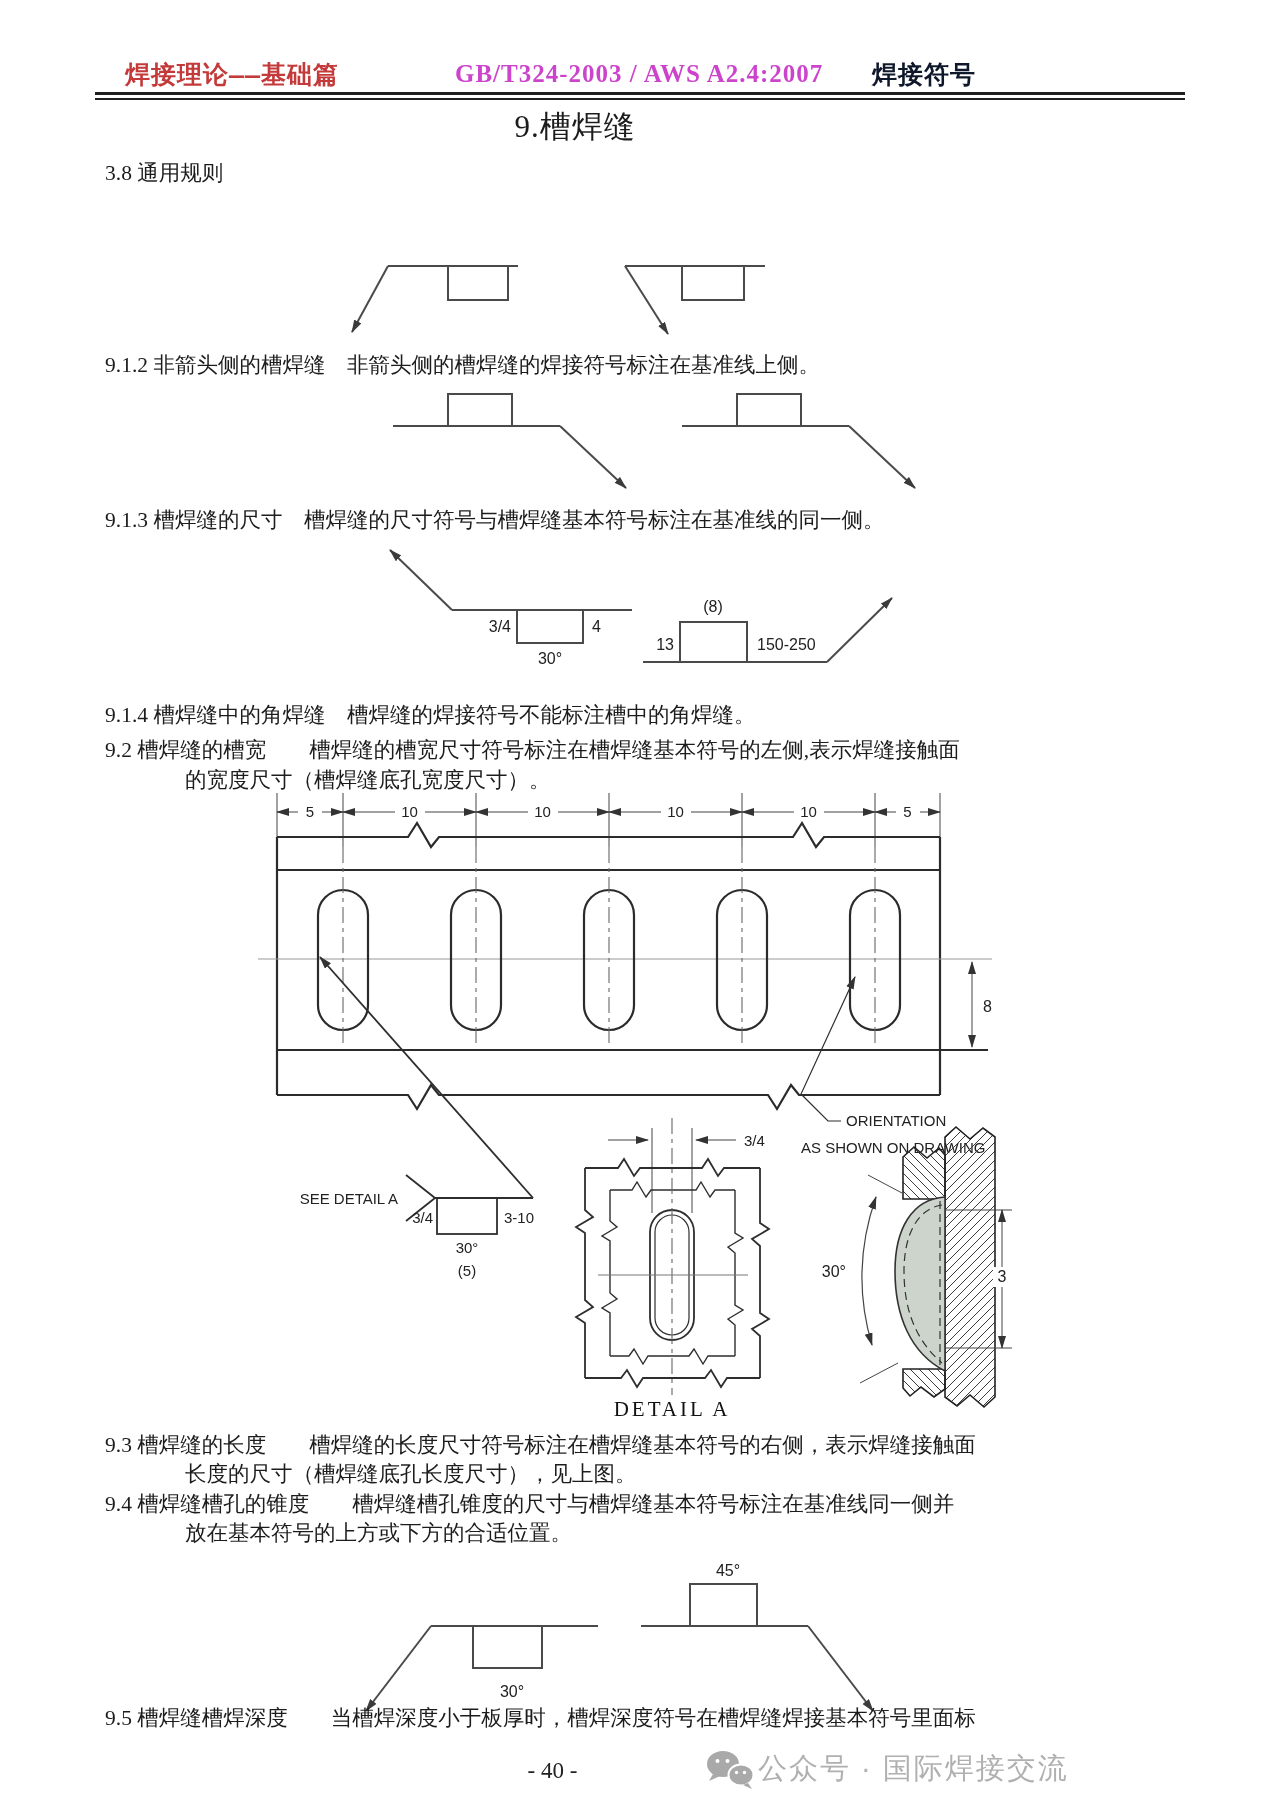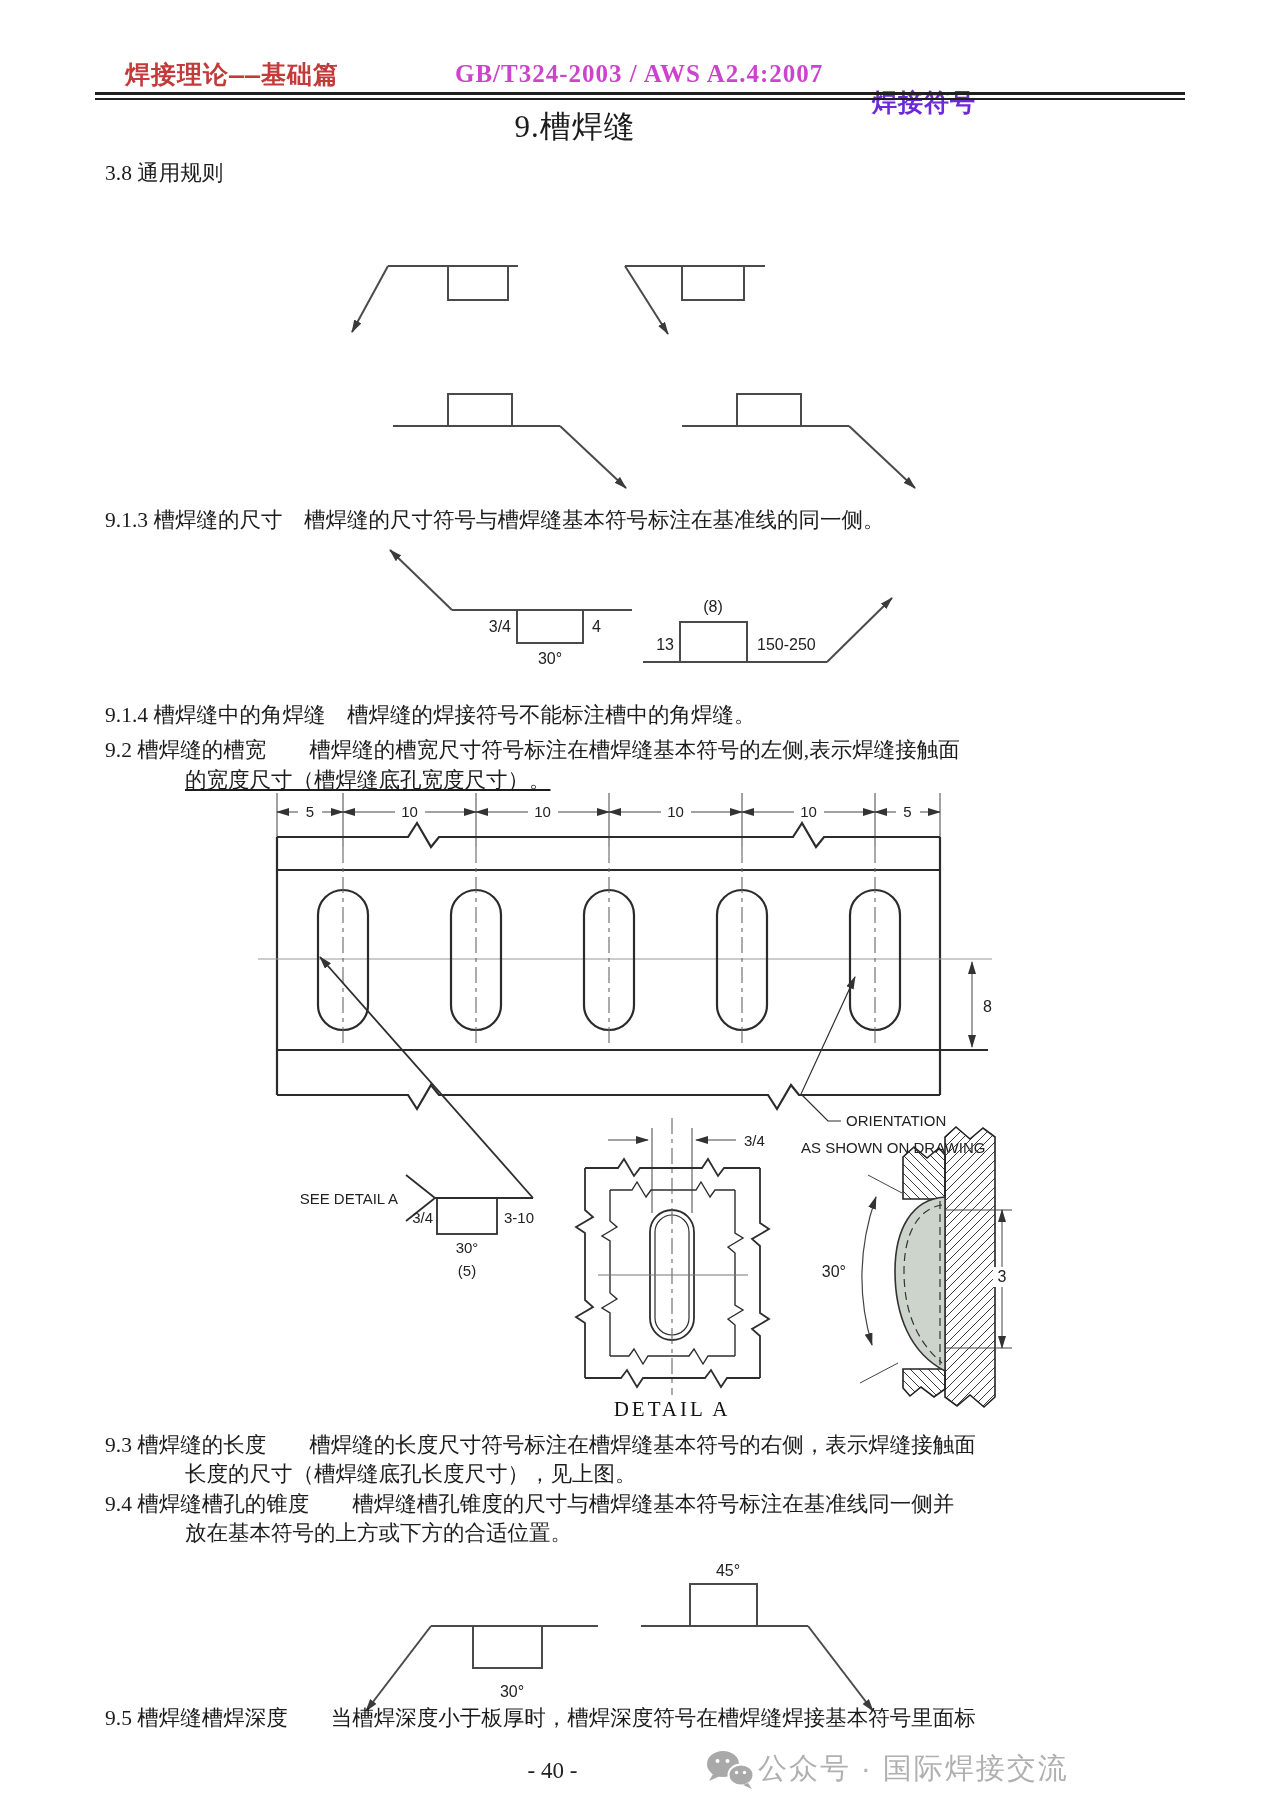--- a/index.html
+++ b/index.html
@@ -2,21 +2,21 @@
 <html><head>
 <meta charset="utf-8">
 <style>
   html,body{margin:0;padding:0;background:#ffffff;}
   #page{position:relative;width:1280px;height:1811px;background:#ffffff;overflow:hidden;
         font-family:"Liberation Serif", serif;color:#1c1c1c;}
   .abs{position:absolute;}
   .hdr{font-size:25px;font-weight:bold;letter-spacing:1px;font-family:Liberation Mono, monospace;}
   .hdr-left{color:#c43a3a;}
   .hdr-center{color:#cc44cc;font-family:"Liberation Serif",serif;}
-  .hdr-right{color:#6d28d9;margin-top:28px;}
+  .hdr-right{color:#0f172a;}
   .rule{border-top:3px solid #1f1f1f;border-bottom:2px solid #1f1f1f;height:3px;}
   .title{font-size:31px;letter-spacing:1px;text-align:center;}
   .para{font-size:21.5px;white-space:nowrap;}
   .caption-serif{font-size:21px;letter-spacing:3px;}
   .footer-page{font-size:23px;text-align:center;color:#222;}
   .wm{display:flex;align-items:center;gap:3px;color:#b0b0b0;}
   .wm-text{font-family:"Liberation Sans",sans-serif;font-size:29px;letter-spacing:2px;color:#b0b0b0;}
   svg{display:block;}
   .dln{stroke:#4a4a4a;stroke-width:2;fill:none;}
   .dlnB{stroke:#2b2b2b;stroke-width:2.2;fill:none;}
@@ -53,20 +53,21 @@
       <rect class="dln" x="218" y="10" width="60" height="34"></rect>
       <line class="dln" x1="158" y1="10" x2="122" y2="76" marker-end="url(#m1e)"></line>
     </g>
     <g>
       <line class="dln" x1="395" y1="10" x2="535" y2="10"></line>
       <rect class="dln" x="452" y="10" width="62" height="34"></rect>
       <line class="dln" x1="395" y1="10" x2="438" y2="78" marker-end="url(#m1e)"></line>
     </g>
   </svg>
 
+  <div class="abs para" style="left:105px;top:350px;">9.1.2 非箭头侧的槽焊缝　非箭头侧的槽焊缝的焊接符号标注在基准线上侧。</div>
 
   <svg class="abs" style="left:230px;top:392px;" width="700" height="103" viewBox="0 0 700 103">
     <defs>
       <marker id="m2e" markerWidth="13" markerHeight="10" refX="12" refY="4" orient="auto" markerUnits="userSpaceOnUse">
           <path d="M0,0 L13,4 L0,8 Z" fill="#3b3b3b"></path>
         </marker>
     </defs>
     <g>
       <rect class="dln" x="218" y="2" width="64" height="32"></rect>
       <line class="dln" x1="163" y1="34" x2="330" y2="34"></line>
@@ -100,21 +101,21 @@
       <rect class="dln" x="400" y="82" width="67" height="40"></rect>
       <text class="dtx2" x="433" y="72" text-anchor="middle">(8)</text>
       <text class="dtx2" x="394" y="110" text-anchor="end">13</text>
       <text class="dtx2" x="477" y="110" text-anchor="start">150-250</text>
       <line class="dln" x1="547" y1="122" x2="612" y2="58" marker-end="url(#m3e)"></line>
     </g>
   </svg>
 
   <div class="abs para" style="left:105px;top:700px;">9.1.4 槽焊缝中的角焊缝　槽焊缝的焊接符号不能标注槽中的角焊缝。</div>
   <div class="abs para" style="left:105px;top:735px;">9.2 槽焊缝的槽宽　　槽焊缝的槽宽尺寸符号标注在槽焊缝基本符号的左侧,表示焊缝接触面</div>
-  <div class="abs para" style="left:185px;top:765px;text-decoration:underline;">的宽度尺寸（槽焊缝底孔宽度尺寸）。</div>
+  <div class="abs para" style="left:185px;top:765px;">的宽度尺寸（槽焊缝底孔宽度尺寸）。</div>
 
   <svg class="abs" style="left:200px;top:785px;" width="880" height="645" viewBox="0 0 880 645">
     <defs>
       <marker id="mbe" markerWidth="13" markerHeight="10" refX="12" refY="4" orient="auto" markerUnits="userSpaceOnUse">
           <path d="M0,0 L13,4 L0,8 Z" fill="#333"></path>
         </marker>
       <marker id="mbs" markerWidth="13" markerHeight="10" refX="1" refY="4" orient="auto" markerUnits="userSpaceOnUse">
           <path d="M13,0 L0,4 L13,8 Z" fill="#333"></path>
         </marker>
       <pattern id="hl" width="9" height="9" patternUnits="userSpaceOnUse">

